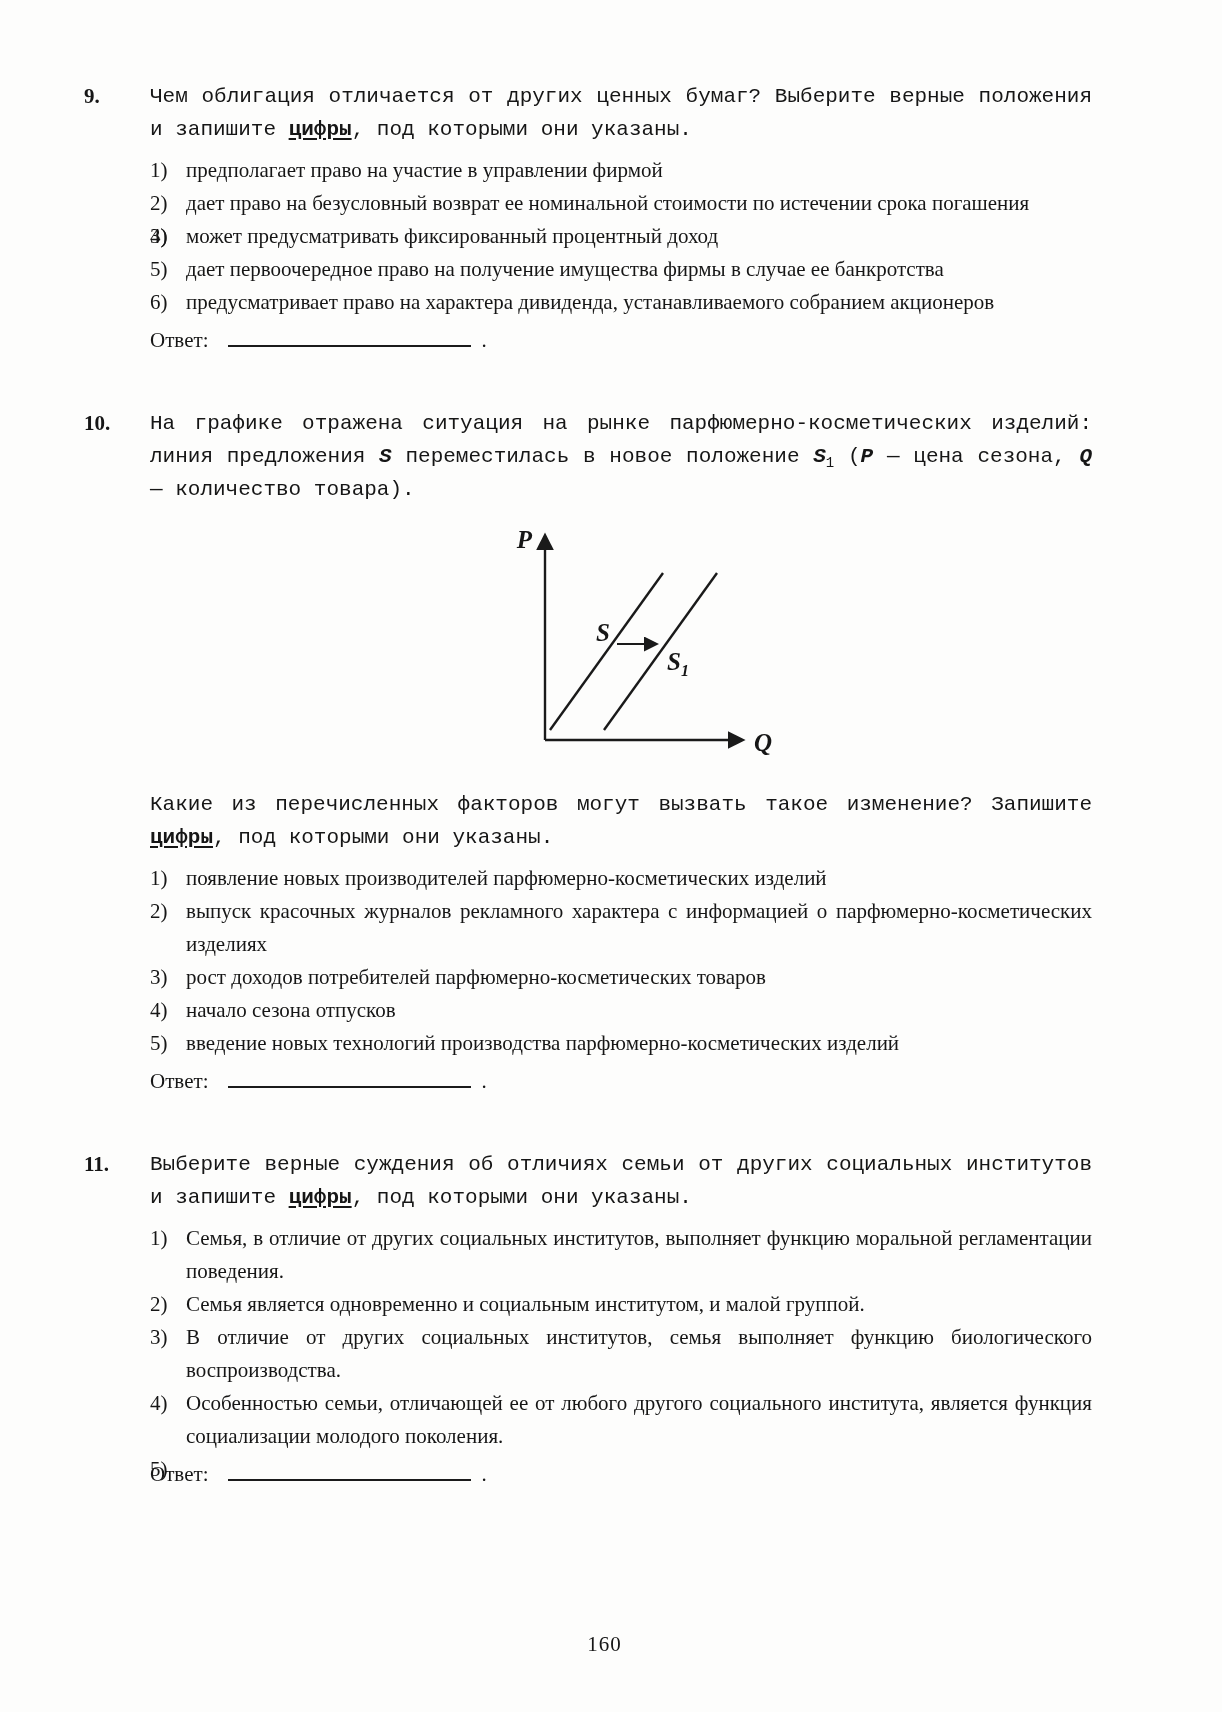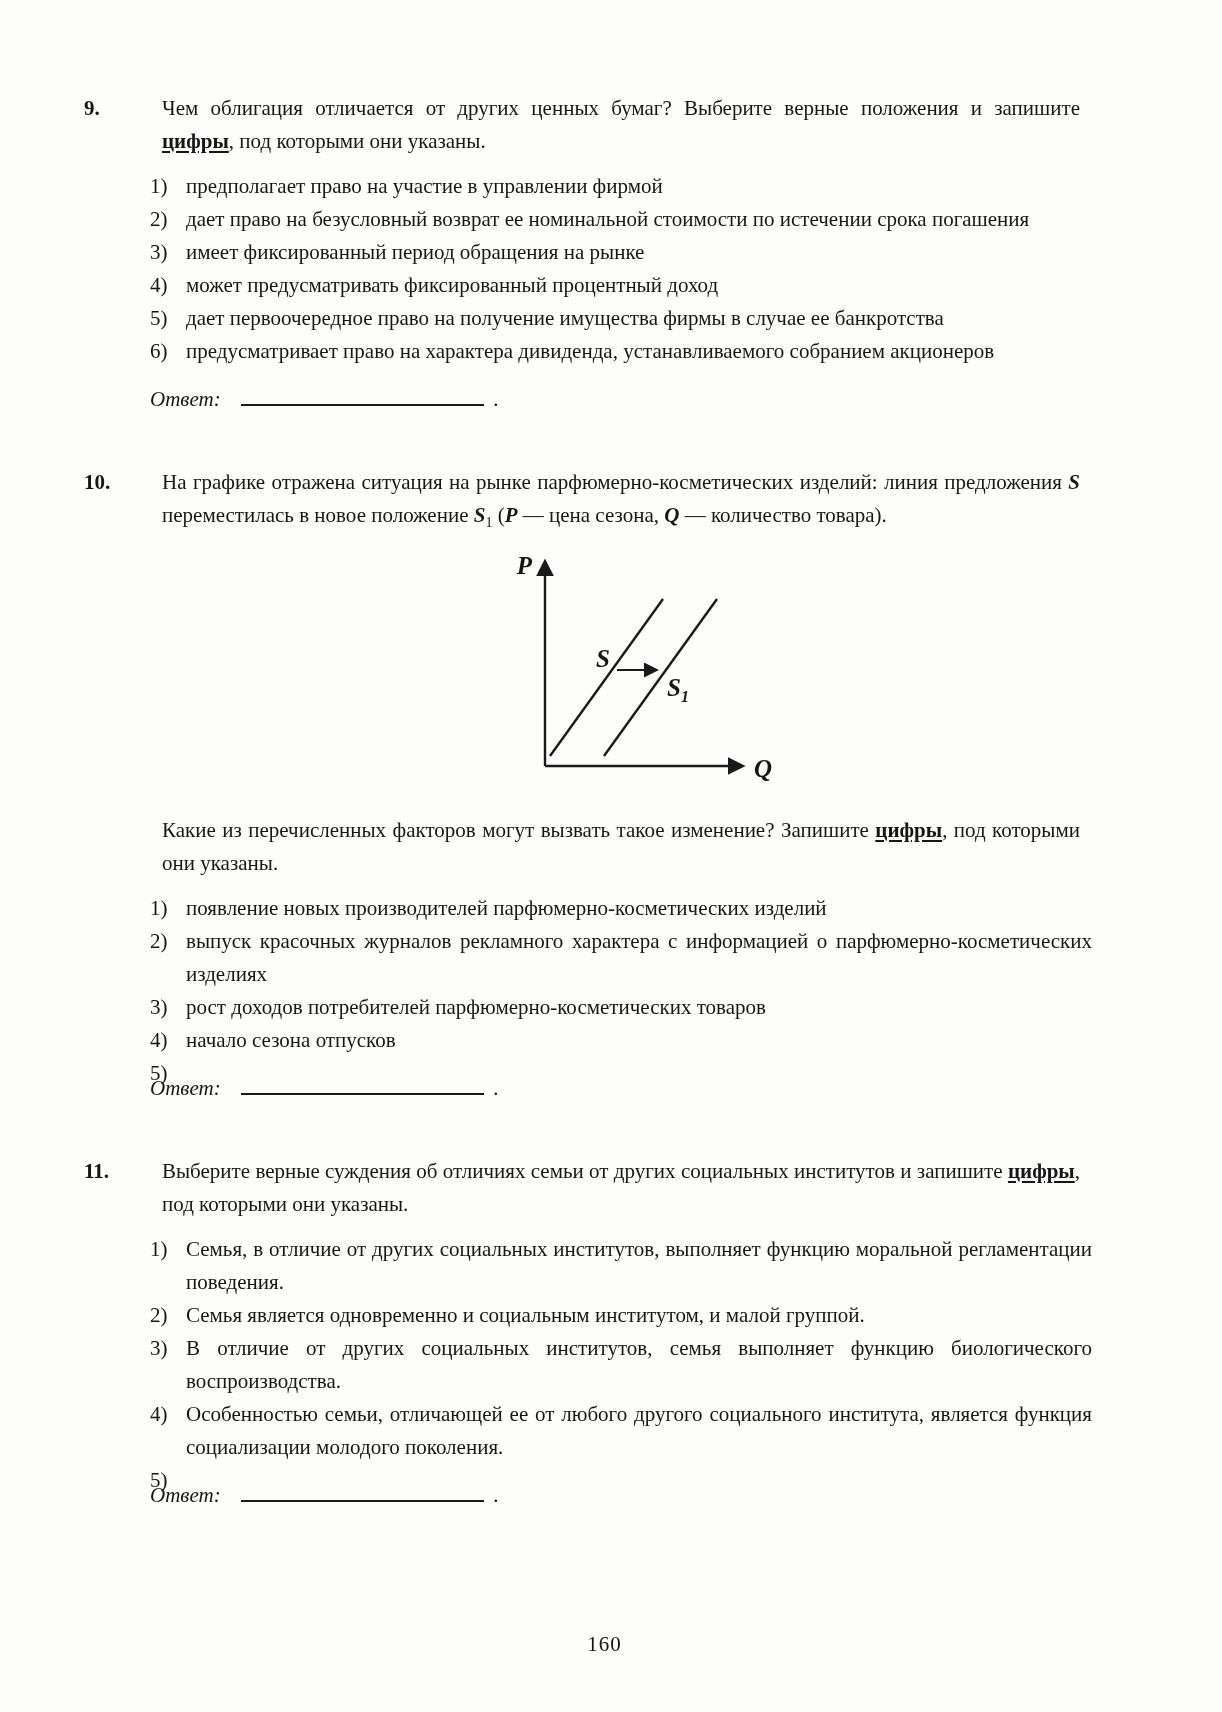--- a/index.html
+++ b/index.html
@@ -8,28 +8,28 @@
     width:1222px;height:1712px;
     background:#fdfdfc;
     box-sizing:border-box;
     padding-top:80px;
     font-family:"Liberation Serif","DejaVu Serif",serif;
     font-size:21px;line-height:33px;color:#161616;
     overflow:hidden;
   }
   .question{position:relative;padding-left:150px;margin:0 130px 50px 0;}
   .qnum{position:absolute;left:84px;top:0;font-weight:700;}
-  .intro{margin:12px;text-align:justify;}
+  .intro{margin:0;text-align:justify;font-family:Liberation Mono, monospace;}
   .kw{font-weight:700;text-decoration:underline;text-underline-offset:3px;}
   .var{font-style:italic;font-weight:600;}
   sub.varsub{font-size:14px;line-height:0;}
   .options{margin-top:8px;}
   .opt{position:relative;padding-left:36px;text-align:justify;}
   .onum{position:absolute;left:0;top:0;}
-  .answer{margin-top:14px;white-space:nowrap;font-style:italic;}
+  .answer{margin-top:4px;white-space:nowrap;}
   .blank{
     display:inline-block;width:243px;height:1.05em;
     border-bottom:2.5px solid #1b1b1b;
     margin-left:20px;margin-right:10px;vertical-align:baseline;
   }
   .graph-wrap{margin:14px 0 16px 310px;width:330px;}
   .graph line{stroke:#1a1a1a;}
   .graph text{
     font-family:"Liberation Serif","DejaVu Serif",serif;
     font-style:italic;font-weight:700;font-size:25px;fill:#161616;
@@ -41,21 +41,21 @@
 <body>
 
 <div class="page">
 
   <section class="question">
     <span class="qnum">9.</span>
     <p class="intro"><span>Чем облигация отличается от других ценных бумаг? Выберите верные положения и запишите </span><span class="kw">цифры</span><span>, под которыми они указаны.</span></p>
     <div class="options">
       <div class="opt"><span class="onum">1)</span><span>предполагает право на участие в управлении фирмой</span></div>
       <div class="opt"><span class="onum">2)</span><span>дает право на безусловный возврат ее номинальной стоимости по истечении срока погашения</span></div>
-      <div class="opt"><span class="onum">3)</span><span>имеет фиксированный период обращения на рынке</span></div>
+      <div class="opt"><span class="onum">3)</span></div>
       <div class="opt"><span class="onum">4)</span><span>может предусматривать фиксированный процентный доход</span></div>
       <div class="opt"><span class="onum">5)</span><span>дает первоочередное право на получение имущества фирмы в случае ее банкротства</span></div>
       <div class="opt"><span class="onum">6)</span><span>предусматривает право на характера дивиденда, устанавливаемого собранием акционеров</span></div>
     </div>
     <div class="answer">
       <span>Ответ:</span><span class="blank"></span><span>.</span>
     </div>
   </section>
 
   <section class="question">
@@ -80,21 +80,21 @@
         <text x="207" y="150"><tspan>S</tspan><tspan class="svgsub" dy="6">1</tspan></text>
       </svg>
     </div>
 
     <p class="intro"><span>Какие из перечисленных факторов могут вызвать такое изменение? Запишите </span><span class="kw">цифры</span><span>, под которыми они указаны.</span></p>
     <div class="options">
       <div class="opt"><span class="onum">1)</span><span>появление новых производителей парфюмерно-косметических изделий</span></div>
       <div class="opt"><span class="onum">2)</span><span>выпуск красочных журналов рекламного характера с информацией о парфюмерно-косметических изделиях</span></div>
       <div class="opt"><span class="onum">3)</span><span>рост доходов потребителей парфюмерно-косметических товаров</span></div>
       <div class="opt"><span class="onum">4)</span><span>начало сезона отпусков</span></div>
-      <div class="opt"><span class="onum">5)</span></div>
+      <div class="opt"><span class="onum">5)</span><span>введение новых технологий производства парфюмерно-косметических изделий</span></div>
     </div>
     <div class="answer">
       <span>Ответ:</span><span class="blank"></span><span>.</span>
     </div>
   </section>
 
   <section class="question">
     <span class="qnum">11.</span>
     <p class="intro"><span>Выберите верные суждения об отличиях семьи от других социальных институтов и запишите </span><span class="kw">цифры</span><span>, под которыми они указаны.</span></p>
     <div class="options">

